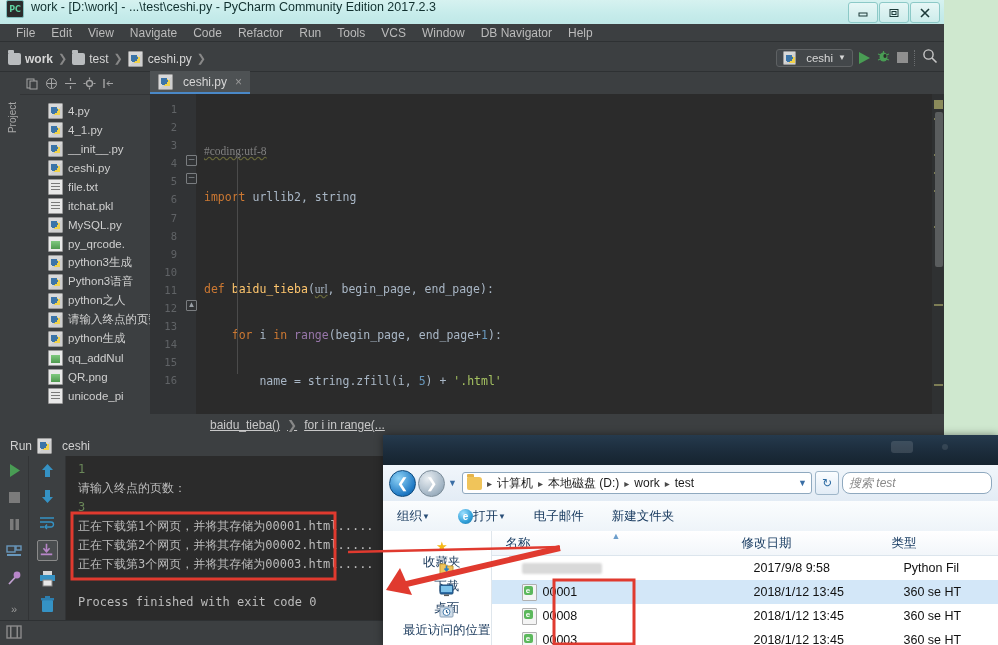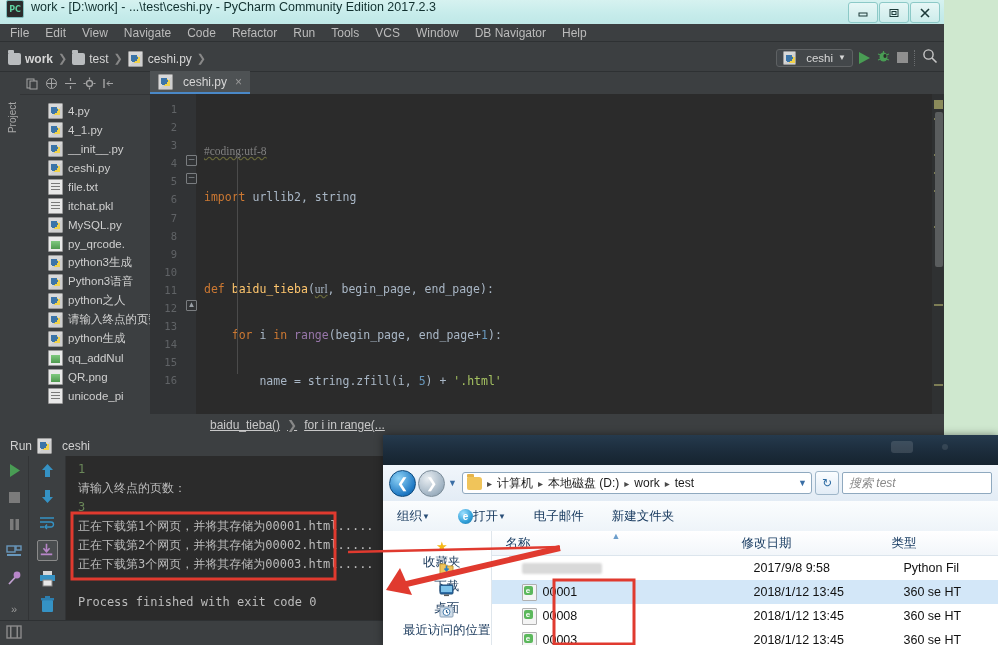--- a/index.html
+++ b/index.html
@@ -36,21 +36,21 @@
     border:1px solid #8cc9c7;border-radius:3px;
     display:flex;align-items:center;justify-content:center;
     color:#1d3a39;font-size:11px;
   }
   .win-btn svg{display:block;}
 
   
   .menubar{
     position:absolute;left:0;top:24px;width:944px;height:18px;
     background:#3c3f41;border-bottom:1px solid #2e3133;
-    display:flex;align-items:center;padding-left:2px;box-sizing:border-box;
+    display:flex;align-items:center;padding-left:8px;box-sizing:border-box;
   }
   .menu-item{
     color:#bbbbbb;font-size:12px;padding:2px 8px;white-space:nowrap;
   }
 
   
   .navbar{
     position:absolute;left:0;top:46px;width:944px;height:26px;
     background:#3c3f41;border-bottom:1px solid #2e3133;
     display:flex;align-items:center;padding-left:8px;box-sizing:border-box;
@@ -200,21 +200,21 @@
     flex:1 1 auto;margin-left:5px;height:22px;background:#fff;border:1px solid #8fa9bf;border-radius:3px;
     display:flex;align-items:center;padding:0 4px;box-sizing:border-box;min-width:0;
   }
   .addr-ico{width:15px;height:13px;background:#f0c45a;border-radius:1px 3px 2px 2px;position:relative;flex:0 0 auto;}
   .addr-ico:after{content:"";position:absolute;left:0;top:-3px;width:7px;height:3px;background:#e5b44b;border-radius:1px 1px 0 0;}
   .addr-seg{color:#1b1b1b;font-size:12px;white-space:nowrap;}
   .addr-arr{color:#4a4a4a;font-size:10px;margin:0 5px;}
   .addr-caret{margin-left:auto;color:#3a6ea5;font-size:9px;padding-left:6px;}
   .refresh{width:22px;height:22px;margin:0 3px;border:1px solid #9fb6c9;border-radius:3px;background:linear-gradient(#fbfdff,#e2ecf6);display:flex;align-items:center;justify-content:center;color:#2e6ca3;font-size:12px;flex:0 0 auto;}
   .searchbox{
-    width:150px;height:22px;background:#fff;border:1px solid #8fa9bf;border-radius:2px;
+    width:150px;height:22px;background:#fff;border:1px solid #8fa9bf;border-radius:8px;
     display:flex;align-items:center;padding:0 6px;box-sizing:border-box;margin-right:6px;flex:0 0 auto;
     color:#8a8a8a;font-size:12px;font-style:italic;
   }
   .ex-toolbar{
     position:absolute;left:0;top:66px;width:615px;height:30px;
     background:linear-gradient(#fbfdfe,#eef4f9);border-bottom:1px solid #c8d6e2;
     display:flex;align-items:center;gap:0;
   }
   .tbtn{display:flex;align-items:center;gap:0;padding:0 14px;height:30px;color:#12355b;font-size:12.5px;}
   .ie-ico{width:15px;height:15px;border-radius:50%;background:radial-gradient(circle at 35% 30%,#9ee0ff,#2f9fd8 60%,#1e6ea0);color:#fff;font-size:10px;font-weight:bold;display:flex;align-items:center;justify-content:center;}

